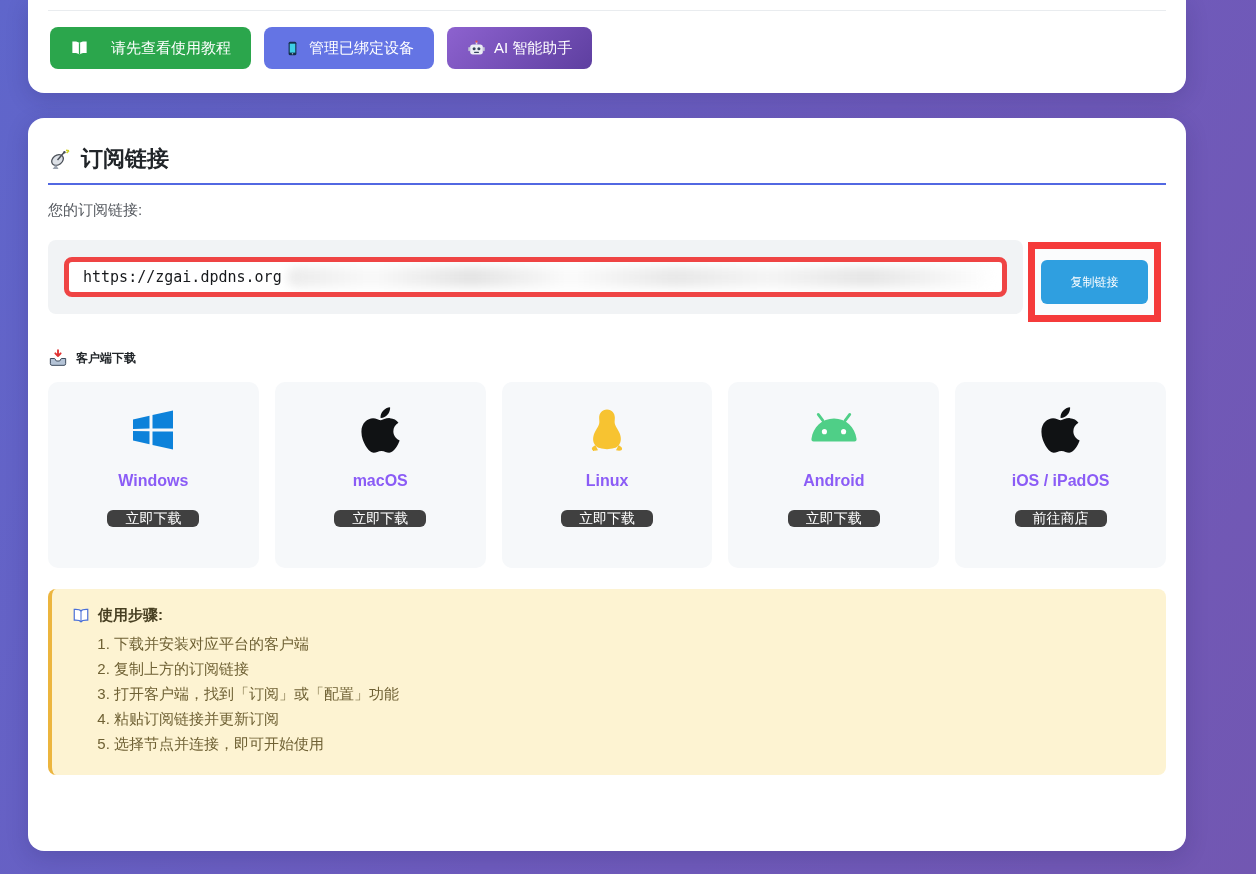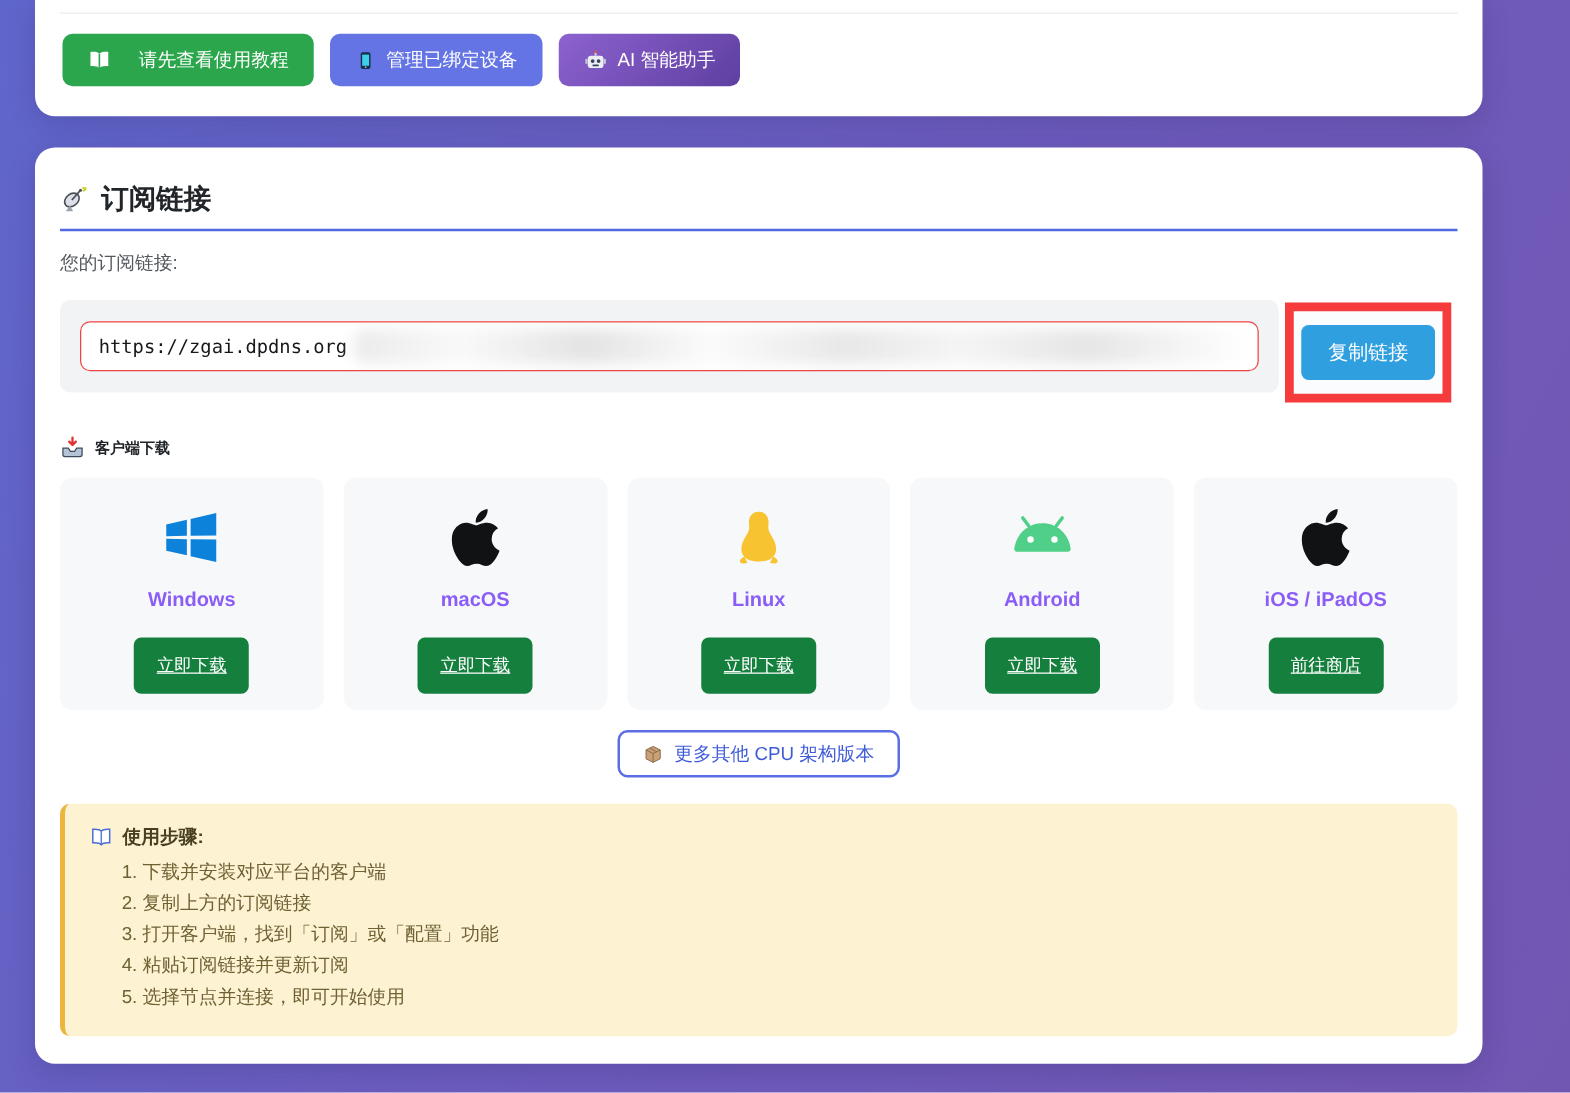--- a/index.html
+++ b/index.html
@@ -37,58 +37,58 @@
   }
   .sub-label { margin-top:16px; font-size:15px; color:#55595f; }
 
   .url-row { position:relative; margin-top:20px; height:80px; }
   .url-box {
     position:absolute; left:0; top:0; width:975px; height:74px;
     background:#f1f3f5; border-radius:8px; padding:17px 16px;
   }
   .url-input {
     position:relative; width:100%; height:40px; background:#fff;
-    border:1px solid #ef4444; border-radius:8px; display:flex; align-items:center;
+    border:5px solid #ef4444; border-radius:8px; display:flex; align-items:center;
     padding:0 14px; overflow:hidden;
   }
   .url-text { font-family:"DejaVu Sans Mono", monospace; font-size:15px; color:#16181b; white-space:nowrap; }
   .url-blur {
     position:absolute; left:218px; right:8px; top:5px; bottom:5px; border-radius:10px;
     background:linear-gradient(90deg,#ebebeb 0%,#f9f9f9 12%,#e4e4e4 26%,#fbfbfb 40%,
       #e8e8e8 55%,#f5f5f5 68%,#e6e6e6 82%,#ffffff 100%);
     filter:blur(5px);
   }
   .red-annotation {
     position:absolute; left:980px; top:2px; width:133px; height:80px;
     border:7px solid #f53b3b; display:flex; align-items:center; justify-content:center;
     background:#fbfcfd;
   }
   .copy-btn {
     width:107px; height:44px; background:#2f9fe0; color:#fff; border:none;
-    border-radius:6px; font-size:16px; font-family:inherit; cursor:pointer;
+    border-radius:6px; font-size:12px; font-family:inherit; cursor:pointer;
   }
 
   .download-title {
     display:flex; align-items:center; gap:8px; margin-top:28px;
     font-size:12px; font-weight:bold; color:#212529;
   }
 
   .platform-grid {
     margin-top:14px; display:grid; grid-template-columns:repeat(5,1fr); gap:16px;
   }
   .platform-card {
     height:186px; background:#f6f8fa; border-radius:10px;
     display:flex; flex-direction:column; align-items:center; padding-top:20px;
   }
   .platform-icon { height:56px; display:flex; align-items:center; justify-content:center; }
   .platform-name { margin-top:14px; font-size:16px; font-weight:bold; color:#8b5cf6; }
   .platform-btn {
-    margin-top:20px; min-width:84px; height:45px; padding:0 18px;
-    background:#15803d; color:#fff; border:none; border-radius:6px;
-    font-size:14px; font-family:inherit; cursor:pointer;text-decoration:underline;
+    margin-top:20px; min-width:84px; height:17px; padding:0 18px;
+    background:#404040; color:#fff; border:none; border-radius:6px;
+    font-size:14px; font-family:inherit; cursor:pointer;
   }
 
   .cpu-row { margin-top:16px; text-align:center; }
   .cpu-btn {
     display:inline-flex; align-items:center; gap:8px; height:38px; padding:0 18px;
     background:#fff; border:2px solid #5b6ee4; border-radius:8px;
     color:#3f5bd8; font-size:15px; font-family:inherit; cursor:pointer;
   }
 
   .steps-box {
@@ -242,32 +242,20 @@
         <svg width="39" height="52" viewBox="0 0 384 512">
             <path fill="#101214" d="M318.7 268.7c-.2-36.7 16.4-64.4 50-84.8-18.8-26.9-47.2-41.7-84.7-44.6-35.5-2.8-74.3 20.7-88.5 20.7-15 0-49.4-19.7-76.4-19.7C63.3 141.2 4 184.8 4 273.5q0 39.3 14.4 81.2c12.8 36.7 59 126.7 107.2 125.2 25.2-.6 43-17.9 75.8-17.9 31.8 0 48.3 17.9 76.4 17.9 48.6-.7 90.4-82.5 102.6-119.3-65.2-30.7-61.7-90-61.7-91.9zm-56.6-164.2c27.3-32.4 24.8-61.9 24-72.5-24.1 1.4-52 16.4-67.9 34.9-17.5 19.8-27.8 44.3-25.6 71.9 26.1 2 49.9-11.4 69.5-34.3z"></path>
           </svg>
       </div>
       <div class="platform-name">iOS / iPadOS</div>
       <button class="platform-btn">前往商店</button>
     </div>
 
   </div>
 
-  <div class="cpu-row">
-    <button class="cpu-btn">
-      <span class="icon">
-        <svg width="17" height="17" viewBox="0 0 24 24">
-            <path d="M4 7 l8-4 8 4 v10 l-8 4 -8-4 z" fill="#caa077" stroke="#8a6a48" stroke-width="1.1"></path>
-            <path d="M4 7 l8 4 8-4 M12 11 v10" stroke="#8a6a48" stroke-width="1.1" fill="none"></path>
-            <path d="M8 5 l8 4" stroke="#8a6a48" stroke-width="1.1"></path>
-          </svg>
-      </span>
-      <span>更多其他 CPU 架构版本</span>
-    </button>
-  </div>
 
   <div class="steps-box">
     <div class="steps-title">
       <span class="icon">
         <svg width="18" height="18" viewBox="0 0 24 24">
             <path d="M12 5.2C10.7 3.5 8 2.9 3 3.2v14.4c5-.3 7.7.4 9 2.2 1.3-1.8 4-2.5 9-2.2V3.2c-5-.3-7.7.3-9 2z" fill="#ffffff" stroke="#4a6fd8" stroke-width="1.6"></path>
             <path d="M12 5.2v14.6" stroke="#4a6fd8" stroke-width="1.4"></path>
           </svg>
       </span>
       <span>使用步骤:</span>

